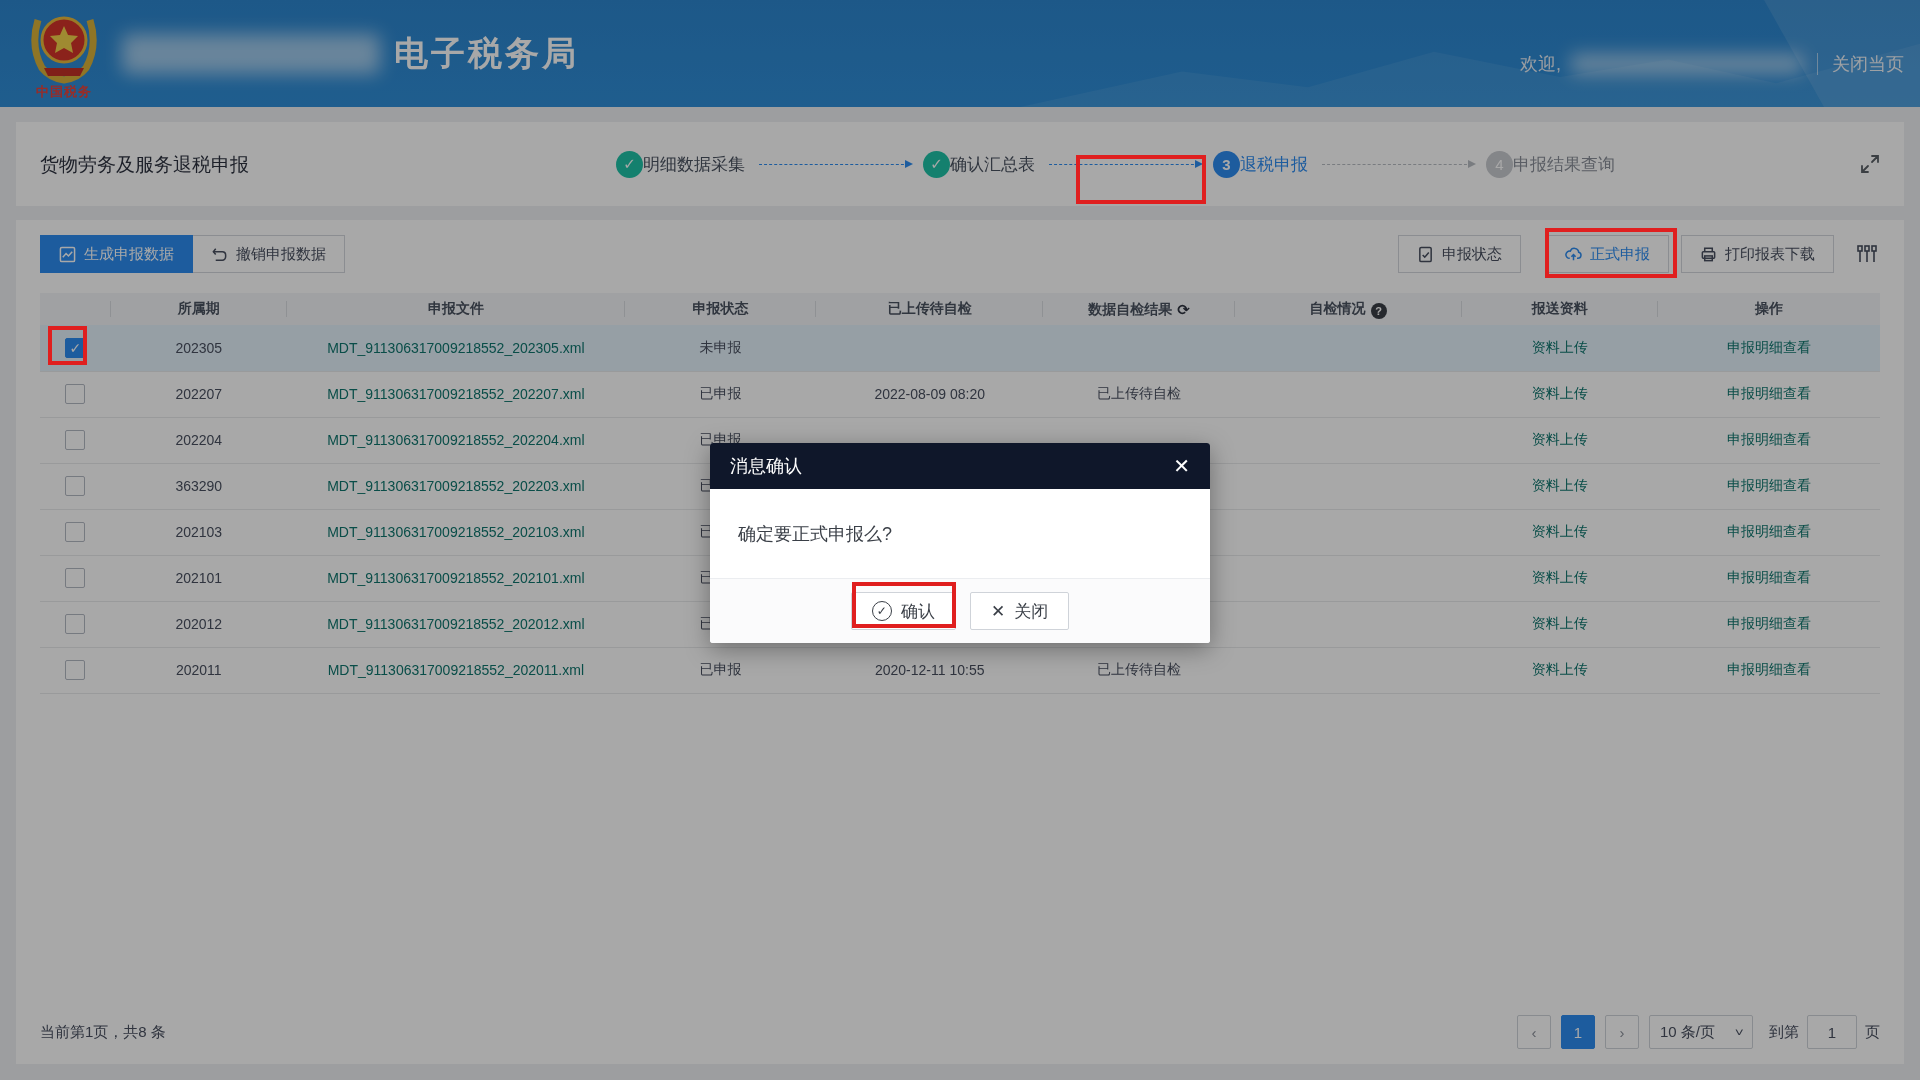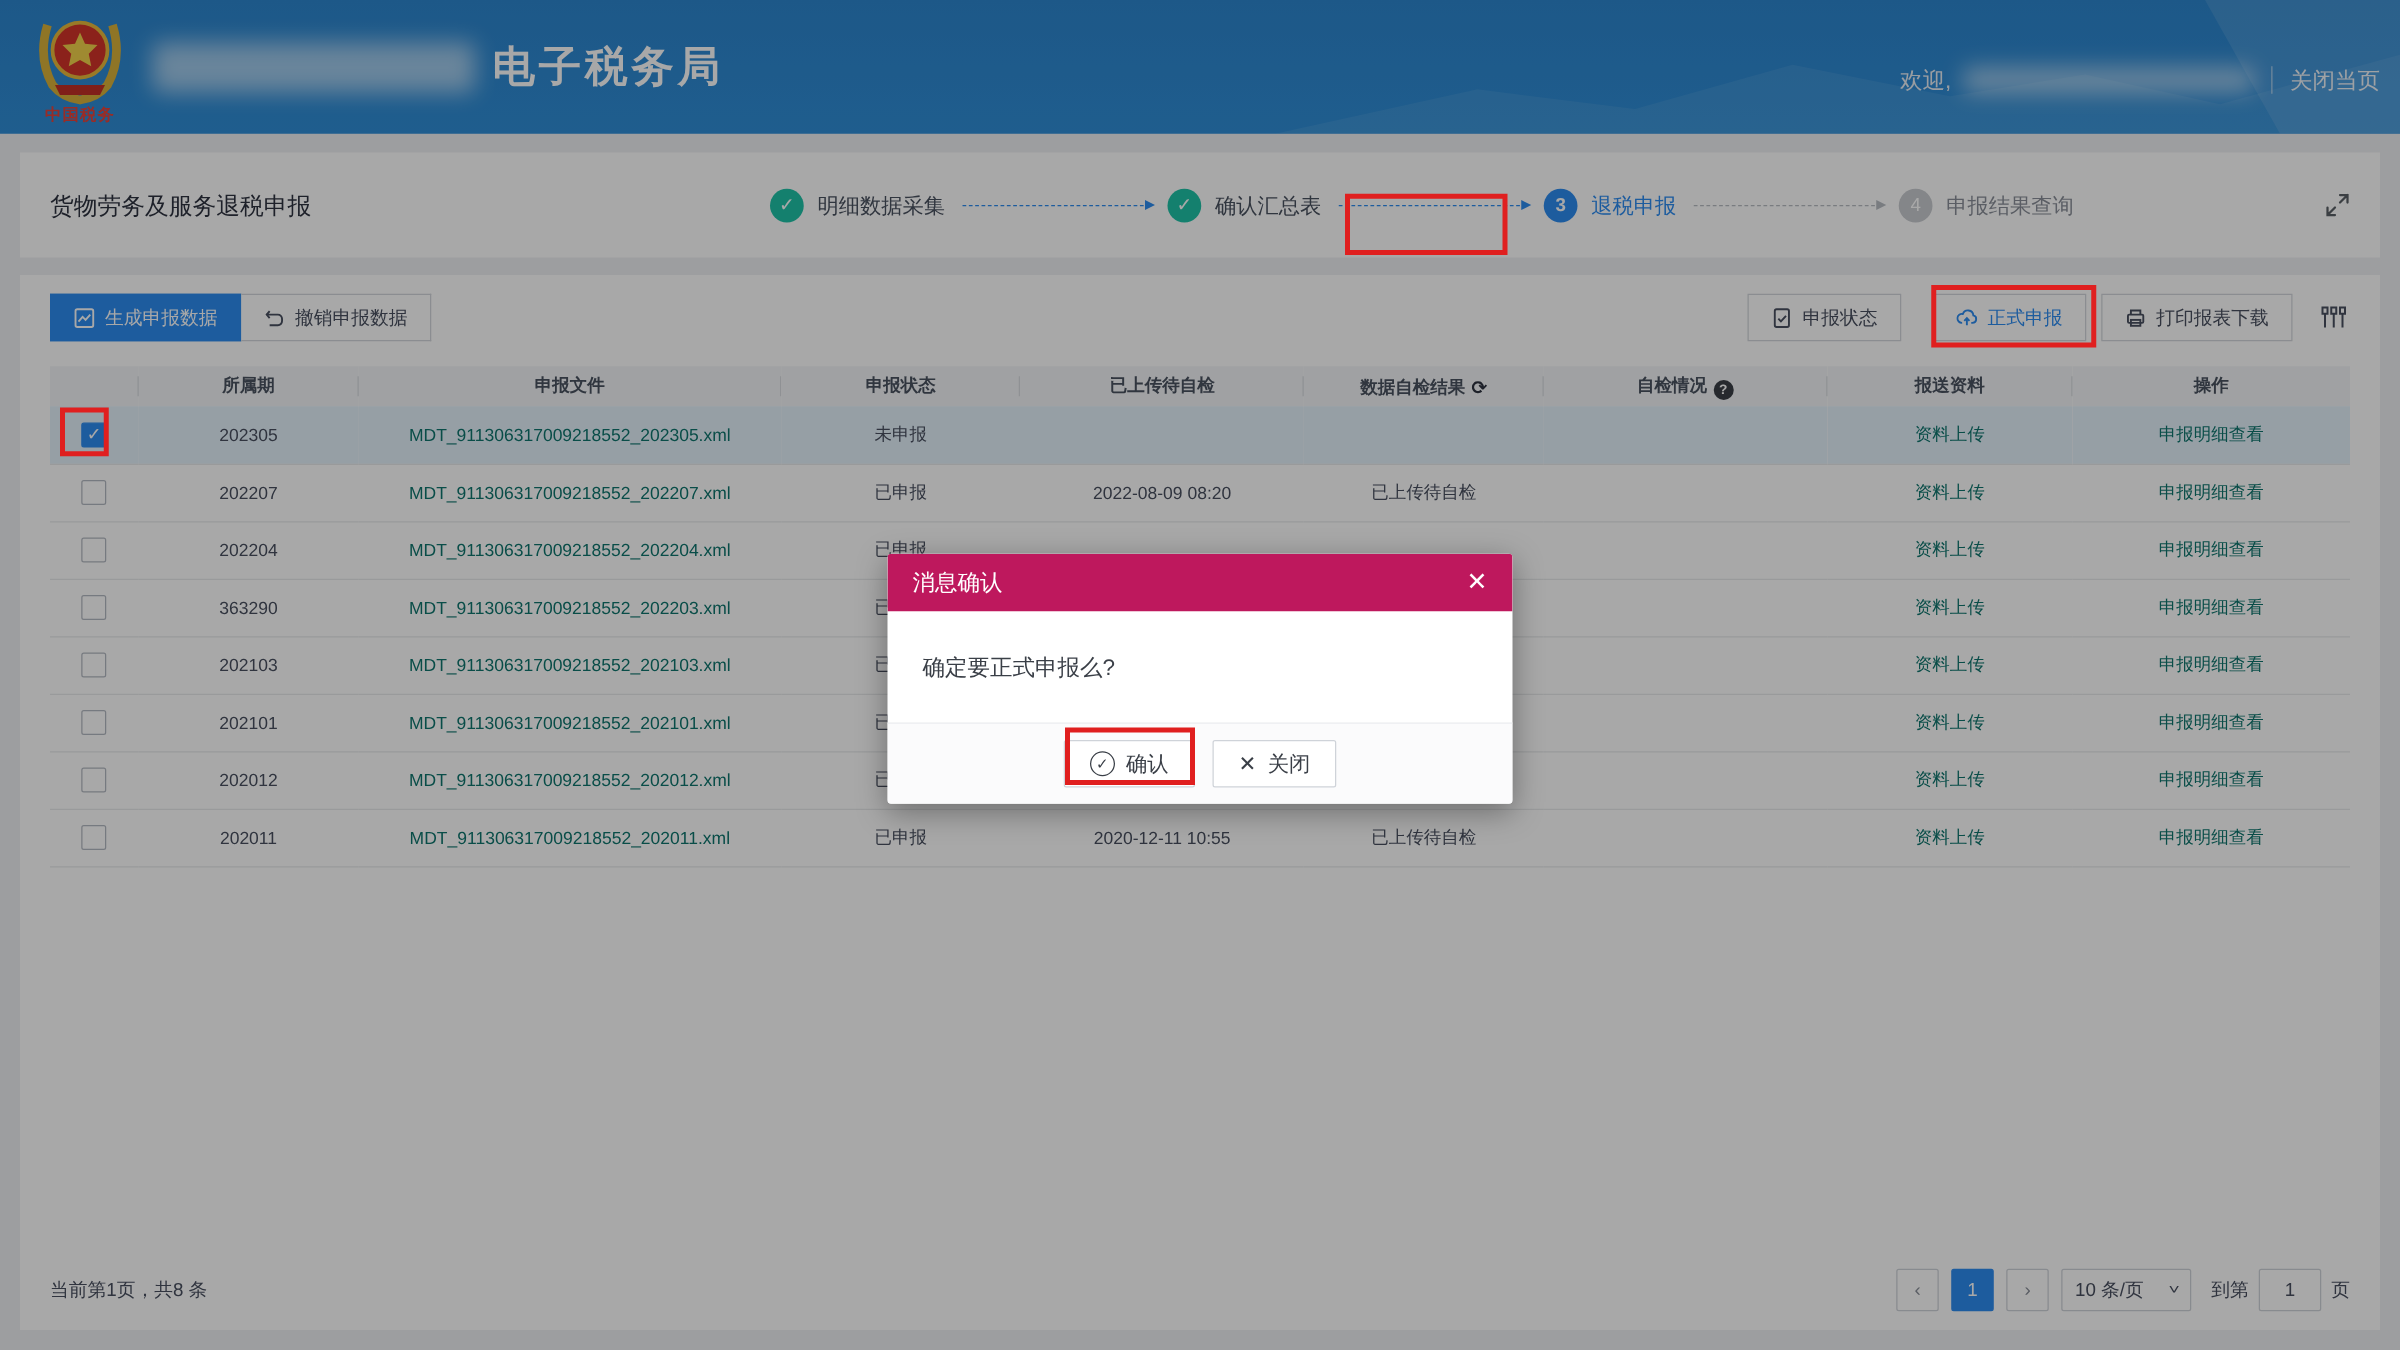--- a/index.html
+++ b/index.html
@@ -28,21 +28,21 @@
   
   .crumb-bar { position:absolute; left:16px; top:122px; width:1888px; height:84px; background:#ffffff;text-decoration:underline; }
   .page-title { position:absolute; left:24px; top:30px; font-size:19px; color:#2e3340; }
   .steps { position:absolute; left:600px; top:0; height:84px; display:flex; align-items:center; }
   .step { display:flex; align-items:center; }
   .step-circle { width:27px; height:27px; border-radius:50%; display:flex; align-items:center; justify-content:center;
     color:#fff; font-size:15px; flex:none; }
   .step-circle.done { background:#1fc3a8; }
   .step-circle.current { background:#2d8cf0; font-weight:bold; }
   .step-circle.pending { background:#c8cbd0; }
-  .step-label { margin-left:11px; font-size:17px; color:#4a5260; white-space:nowrap; }
+  .step-label { margin-left:0; font-size:17px; color:#4a5260; white-space:nowrap; }
   .step-label.current { color:#2d8cf0; }
   .step-label.pending { color:#8a8f99; }
   .connector { width:150px; height:0; border-top:1px dashed #2d8cf0; margin:0 14px; position:relative; }
   .connector.gray { border-top-color:#b8bcc2; }
   .connector::after { content:""; position:absolute; right:-4px; top:-4.5px; border-left:8px solid #2d8cf0;
     border-top:4px solid transparent; border-bottom:4px solid transparent; }
   .connector.gray::after { border-left-color:#b8bcc2; }
   .expand-btn { position:absolute; right:22px; top:30px; width:24px; height:24px; cursor:pointer; }
   .expand-btn svg { width:24px; height:24px; stroke:#5a6066; }
 
@@ -97,21 +97,21 @@
   .overlay { position:absolute; left:0; top:0; width:1920px; height:1080px; background:rgba(0,0,0,0.34); z-index:50; }
   .ann { position:absolute; border:4px solid #e01f1f; z-index:60; pointer-events:none; }
   .ann-step3 { left:1076px; top:155px; width:130px; height:49px; }
   .ann-declare { left:1545px; top:228px; width:132px; height:50px; }
   .ann-checkbox { left:48px; top:326px; width:39px; height:39px; }
   .ann-confirm { left:852px; top:582px; width:104px; height:46px; z-index:80; }
 
   
   .modal { position:absolute; left:710px; top:443px; width:500px; height:200px; background:#fff; z-index:70;
     box-shadow:0 6px 24px rgba(0,0,0,0.35); border-radius:3px; overflow:hidden; }
-  .modal-header { height:46px; background:#be185d; display:flex; align-items:center; padding:16px 20px; }
+  .modal-header { height:46px; background:#0f172a; display:flex; align-items:center; padding:16px 20px; }
   .modal-title { color:#fff; font-size:18px; }
   .modal-x { margin-left:auto; color:#fff; font-size:20px; cursor:pointer; line-height:1; }
   .modal-body { height:89px; display:flex; align-items:center; padding:0 28px; font-size:18px; color:#3a3f47; }
   .modal-footer { height:65px; border-top:1px solid #ebedf0; background:#fbfbfc; display:flex; align-items:center; justify-content:center; gap:14px; }
   .m-btn { height:38px; padding:0 20px; background:#fff; border:1px solid #cfd3d9; border-radius:2px; display:inline-flex;
     align-items:center; gap:9px; font-size:17px; color:#3a3f47; cursor:pointer; }
   .ck-circle { width:20px; height:20px; border:1.6px solid #3a3f47; border-radius:50%; display:flex; align-items:center;
     justify-content:center; font-size:12px; }
   .x-mark { font-size:17px; }
 </style>

